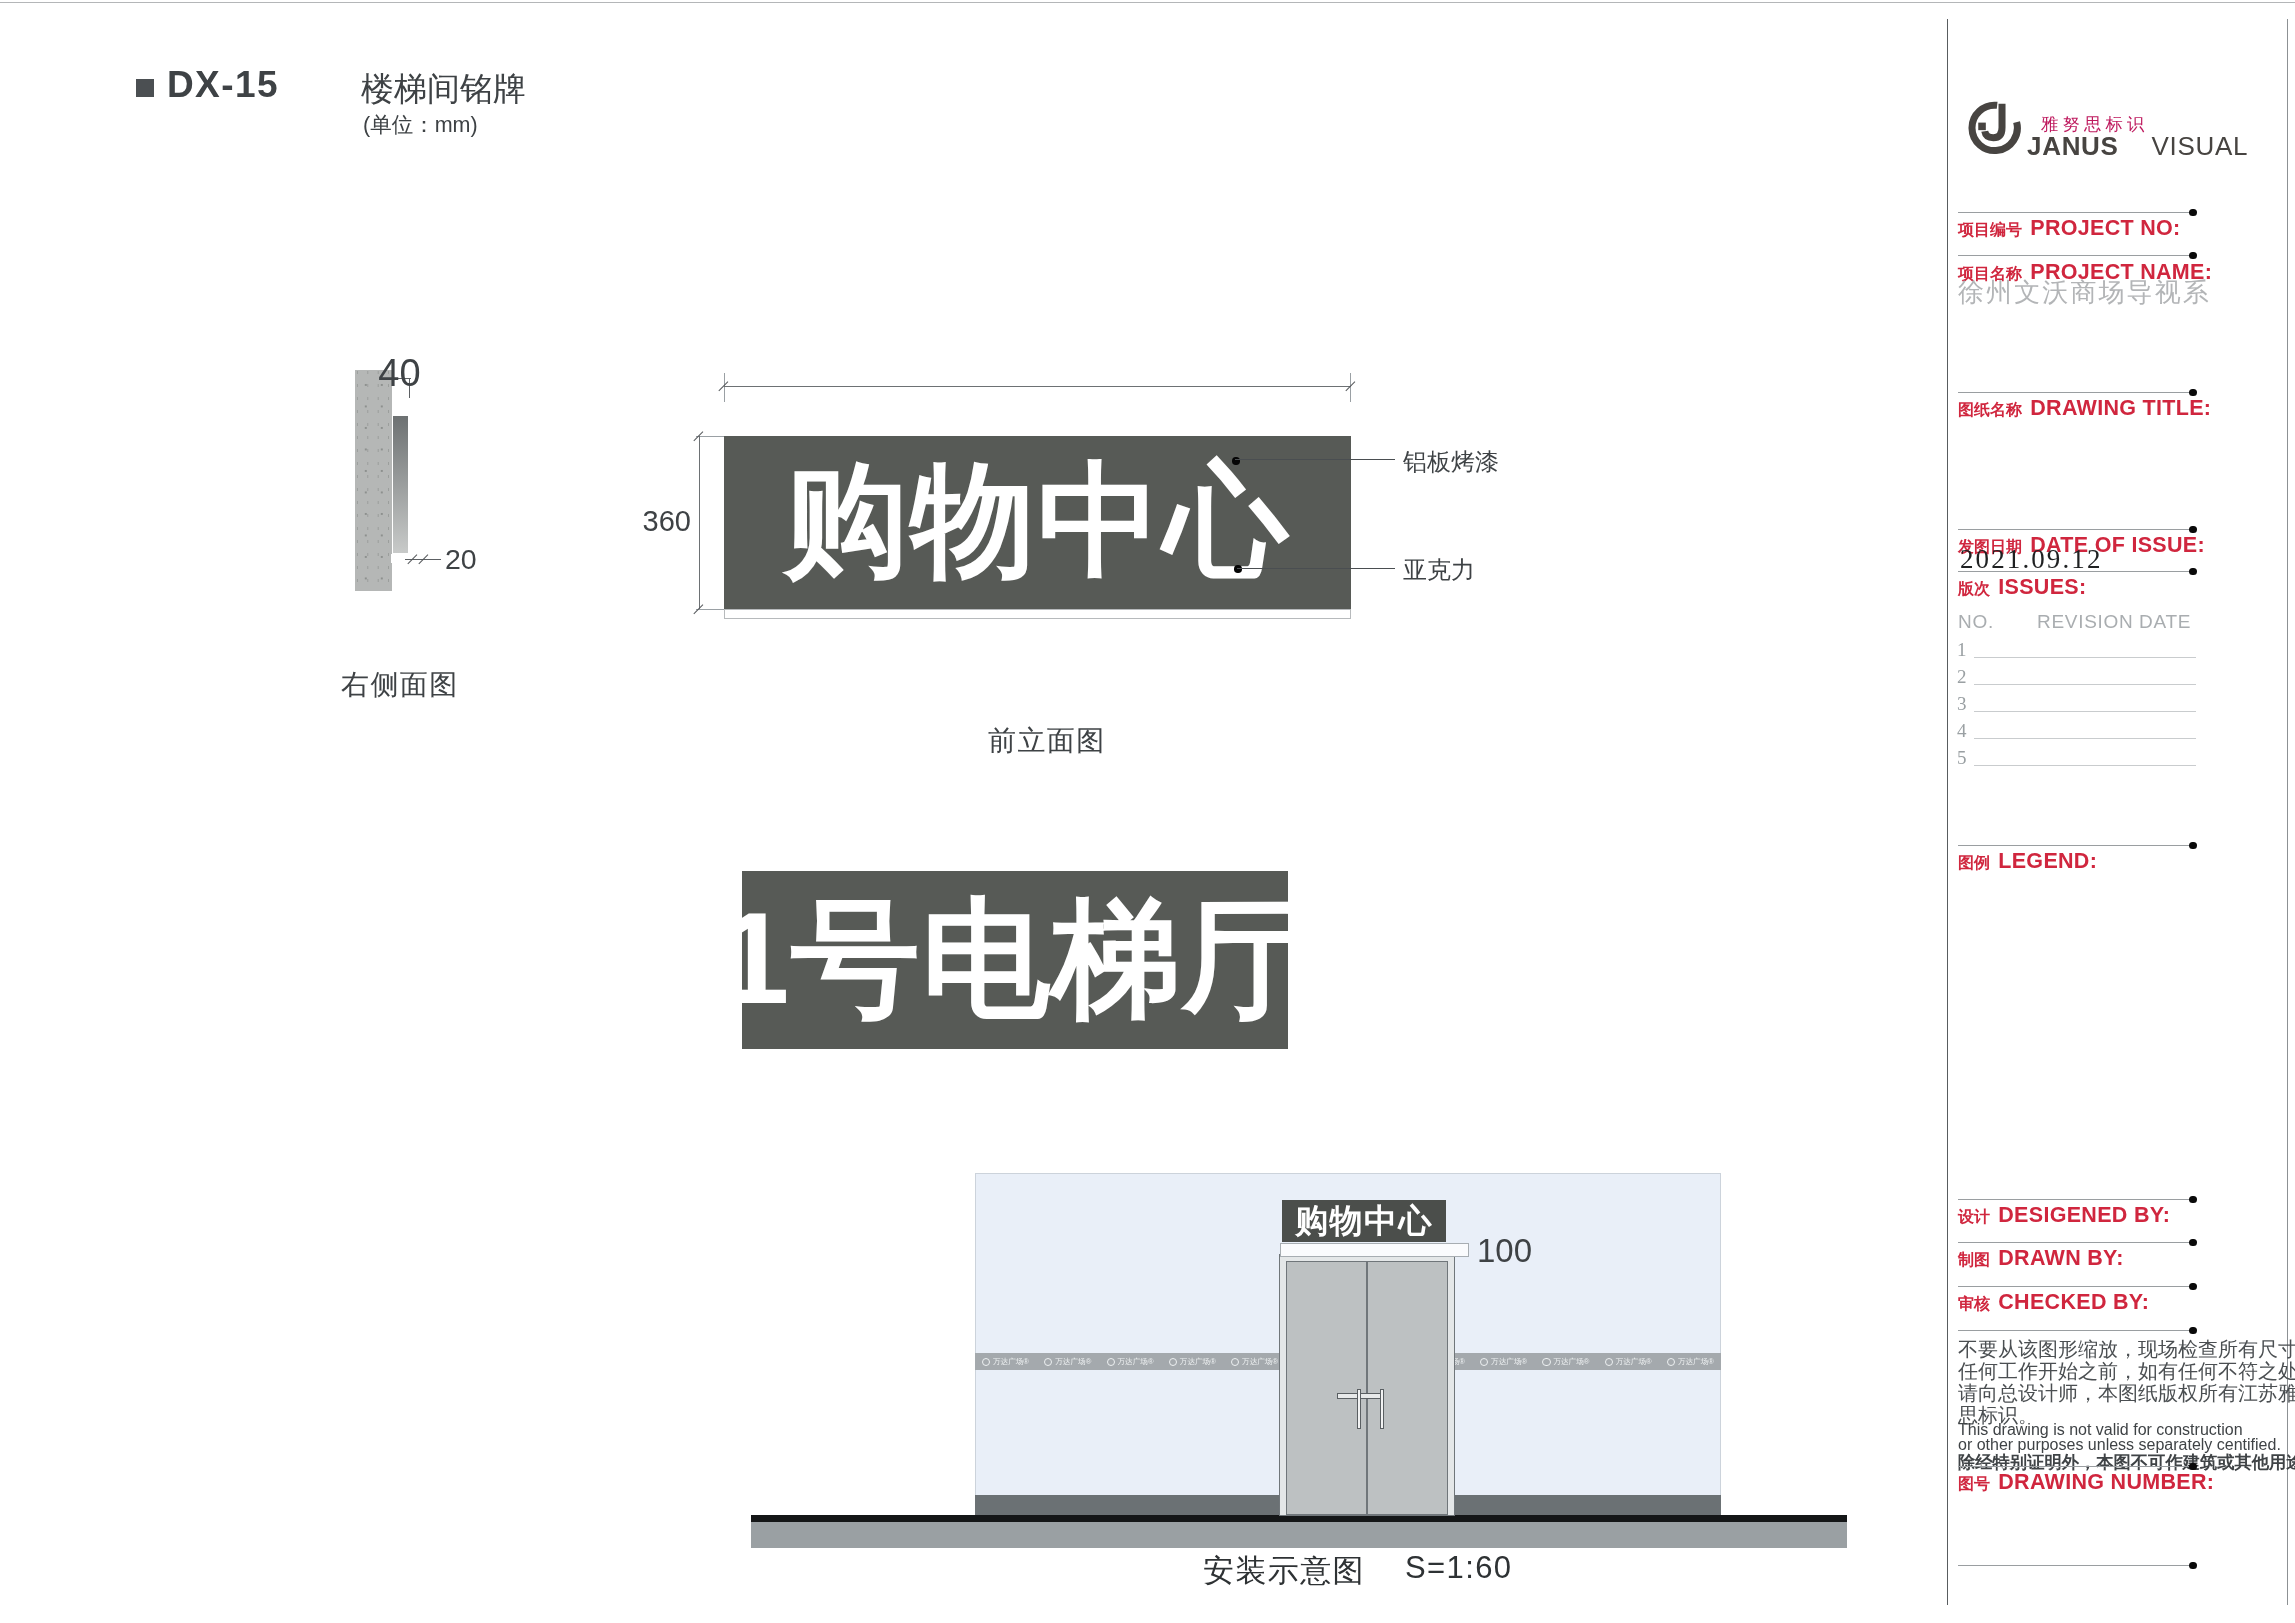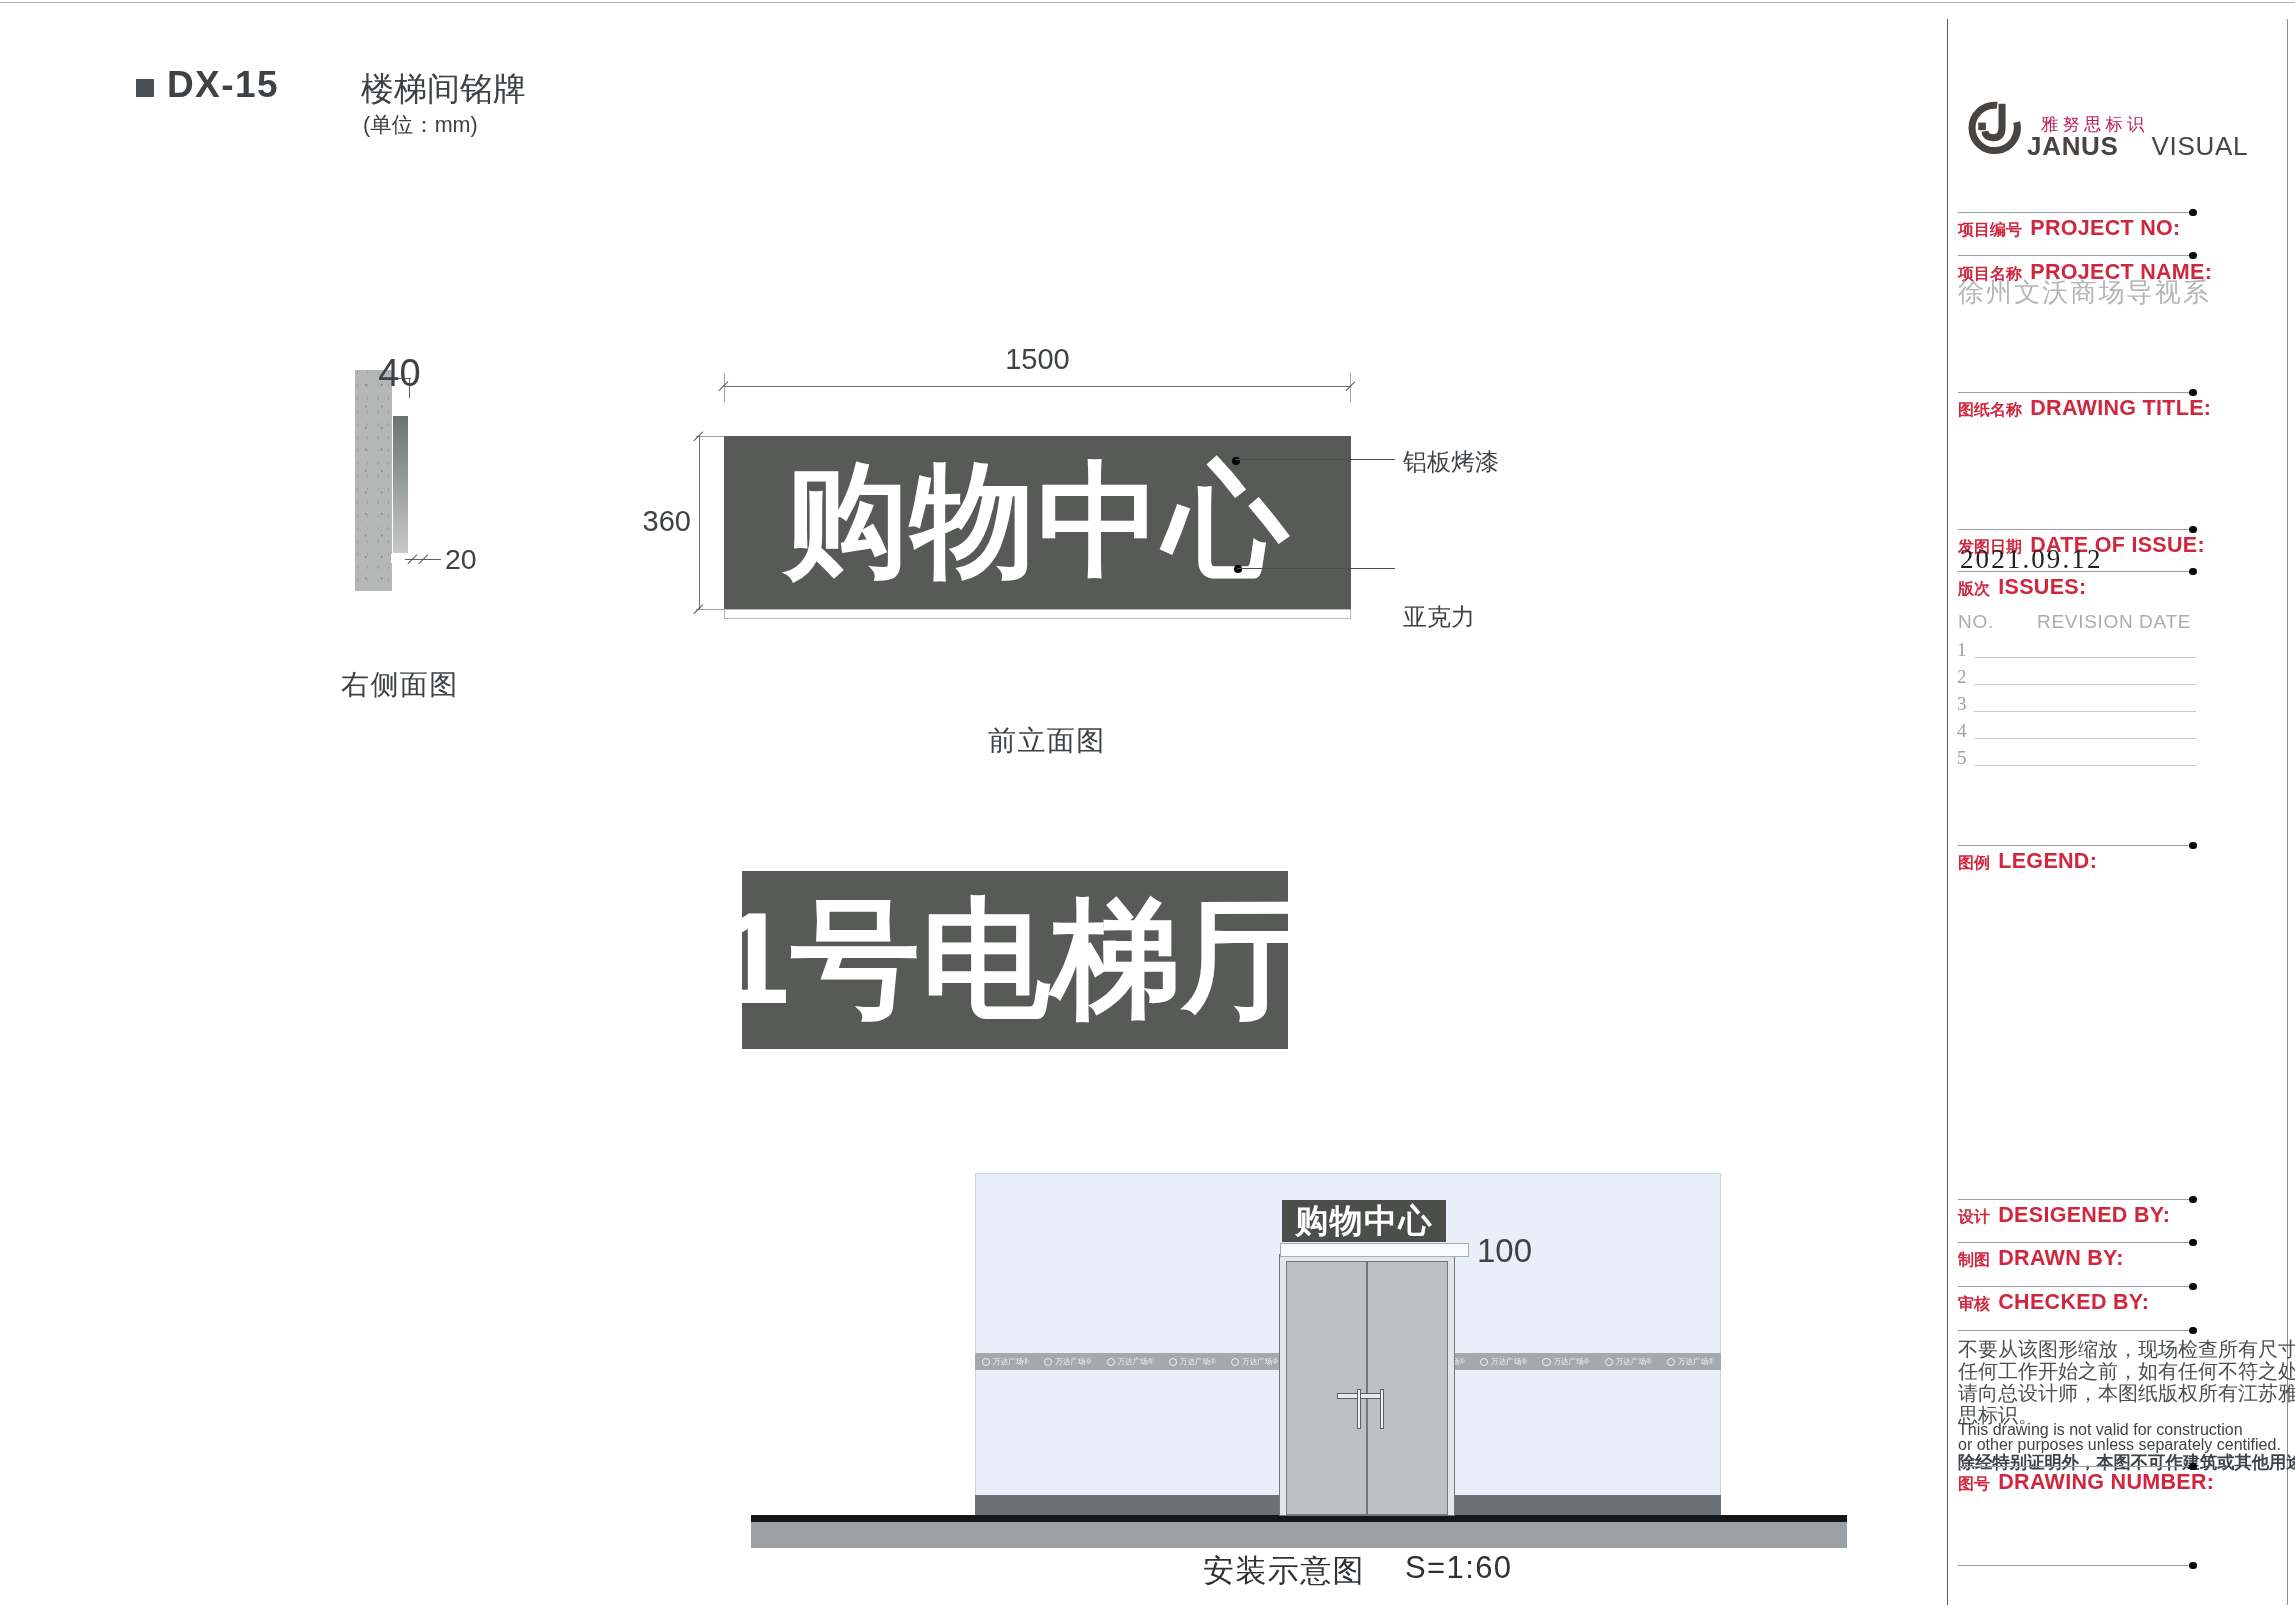--- a/index.html
+++ b/index.html
@@ -108,21 +108,20 @@
   <div class="abs sv-gap"></div>
   <div class="abs sv-brk-h"></div>
   <div class="abs sv-brk-v"></div>
   <div class="abs sv-dim40">40</div>
   <div class="abs sv-d20line"></div>
   <span class="tick" style="left:412px;top:553px;"></span>
   <span class="tick" style="left:423px;top:553px;"></span>
   <div class="abs sv-dim20">20</div>
   <div class="abs sv-label">右侧面图</div>
 
-  <div class="abs fv-dim1500">1500</div>
   <div class="eline" style="left:724px;top:373px;width:1.4px;height:29px;"></div>
   <div class="eline" style="left:1350px;top:373px;width:1.4px;height:29px;"></div>
   <div class="dline" style="left:724px;top:386px;width:627px;height:1.4px;"></div>
   <span class="tick" style="left:723px;top:380px;"></span>
   <span class="tick" style="left:1350px;top:380px;"></span>
 
   <div class="abs fv-dim360">360</div>
   <div class="eline" style="left:696px;top:436px;width:32px;height:1.4px;"></div>
   <div class="eline" style="left:696px;top:609px;width:32px;height:1.4px;"></div>
   <div class="dline" style="left:699px;top:436px;width:1.4px;height:173px;"></div>
@@ -133,21 +132,21 @@
     <span class="sign-text">购物中心</span>
   </div>
   <div class="abs fv-strip"></div>
 
   <span class="dot" style="left:1232px;top:457px;"></span>
   <div class="dline" style="left:1235px;top:459px;width:160px;height:1.4px;background:#4a4e51;"></div>
   <div class="abs fv-callout" style="left:1403px;top:446px;">铝板烤漆</div>
 
   <span class="dot" style="left:1234px;top:565px;"></span>
   <div class="dline" style="left:1237px;top:568px;width:158px;height:1.4px;background:#4a4e51;"></div>
-  <div class="abs fv-callout" style="left:1403px;top:554px;margin-top:47px;">亚克力</div>
+  <div class="abs fv-callout" style="left:1403px;top:554px;">亚克力</div>
 
   <div class="abs fv-label">前立面图</div>
 
   <div class="abs sign sign2">
     <span class="sign-text">1号电梯厅</span>
   </div>
 
   <div class="abs in-wall"></div>
   <div class="abs in-band">
     <span class="band-logo">

